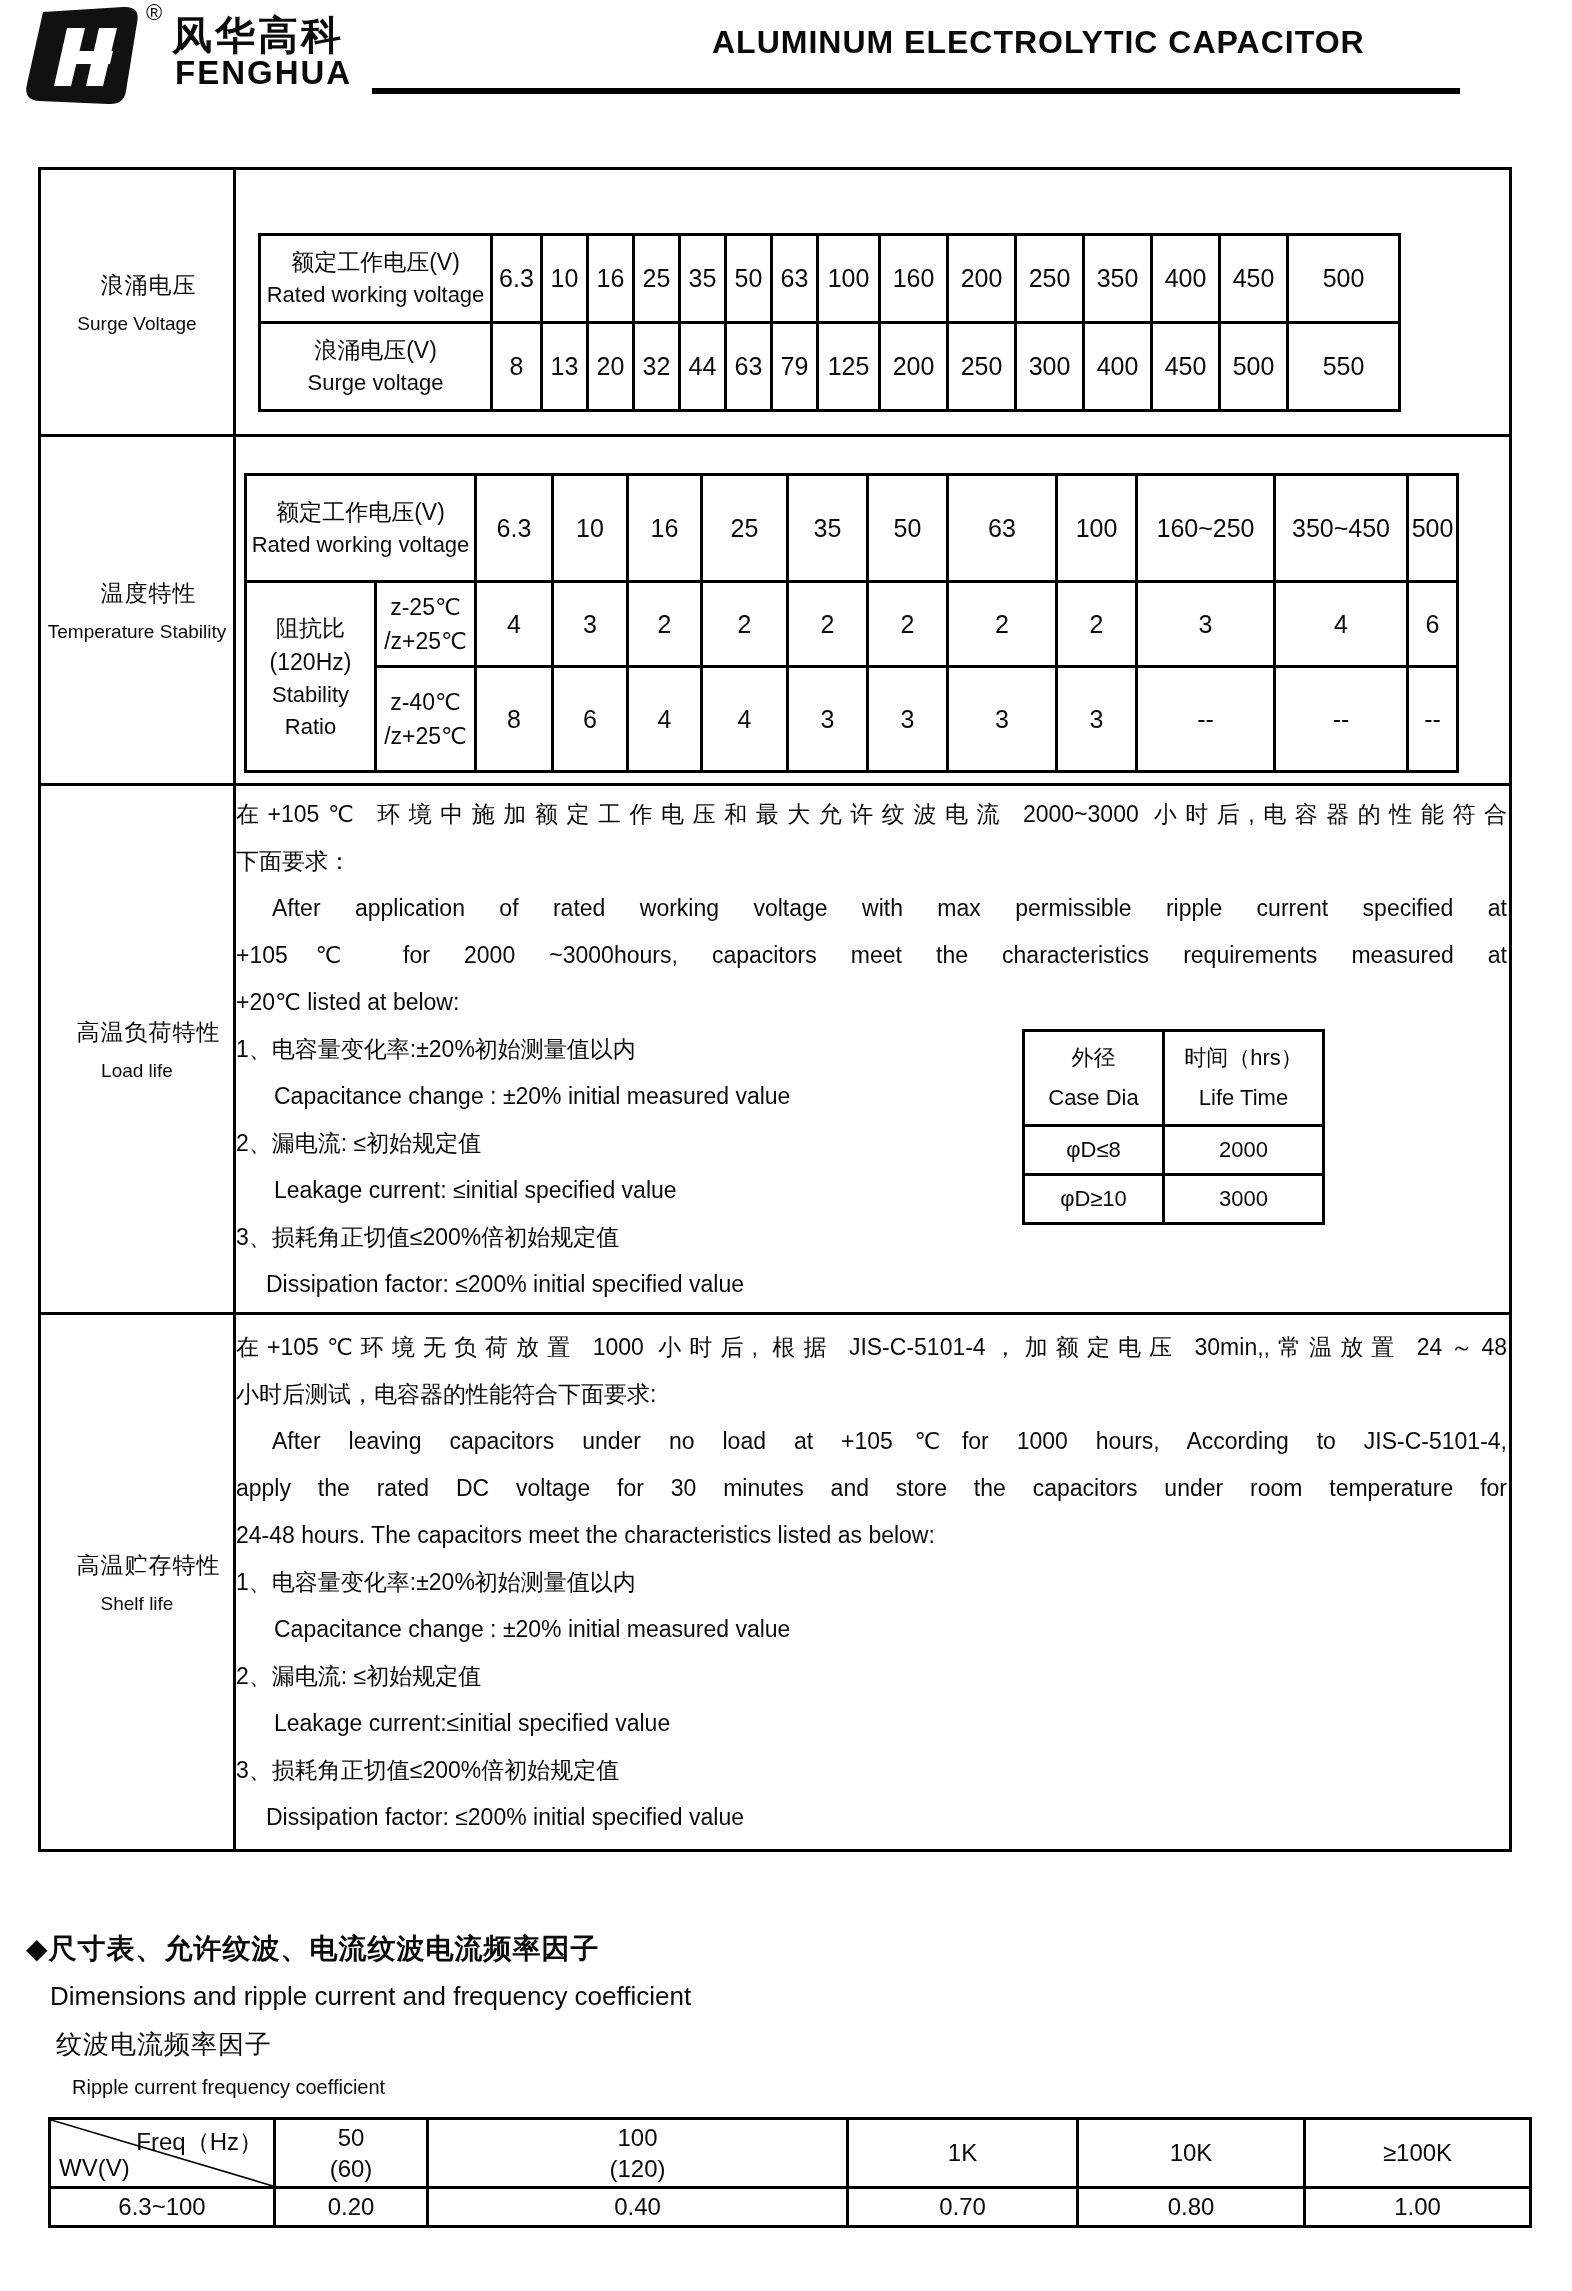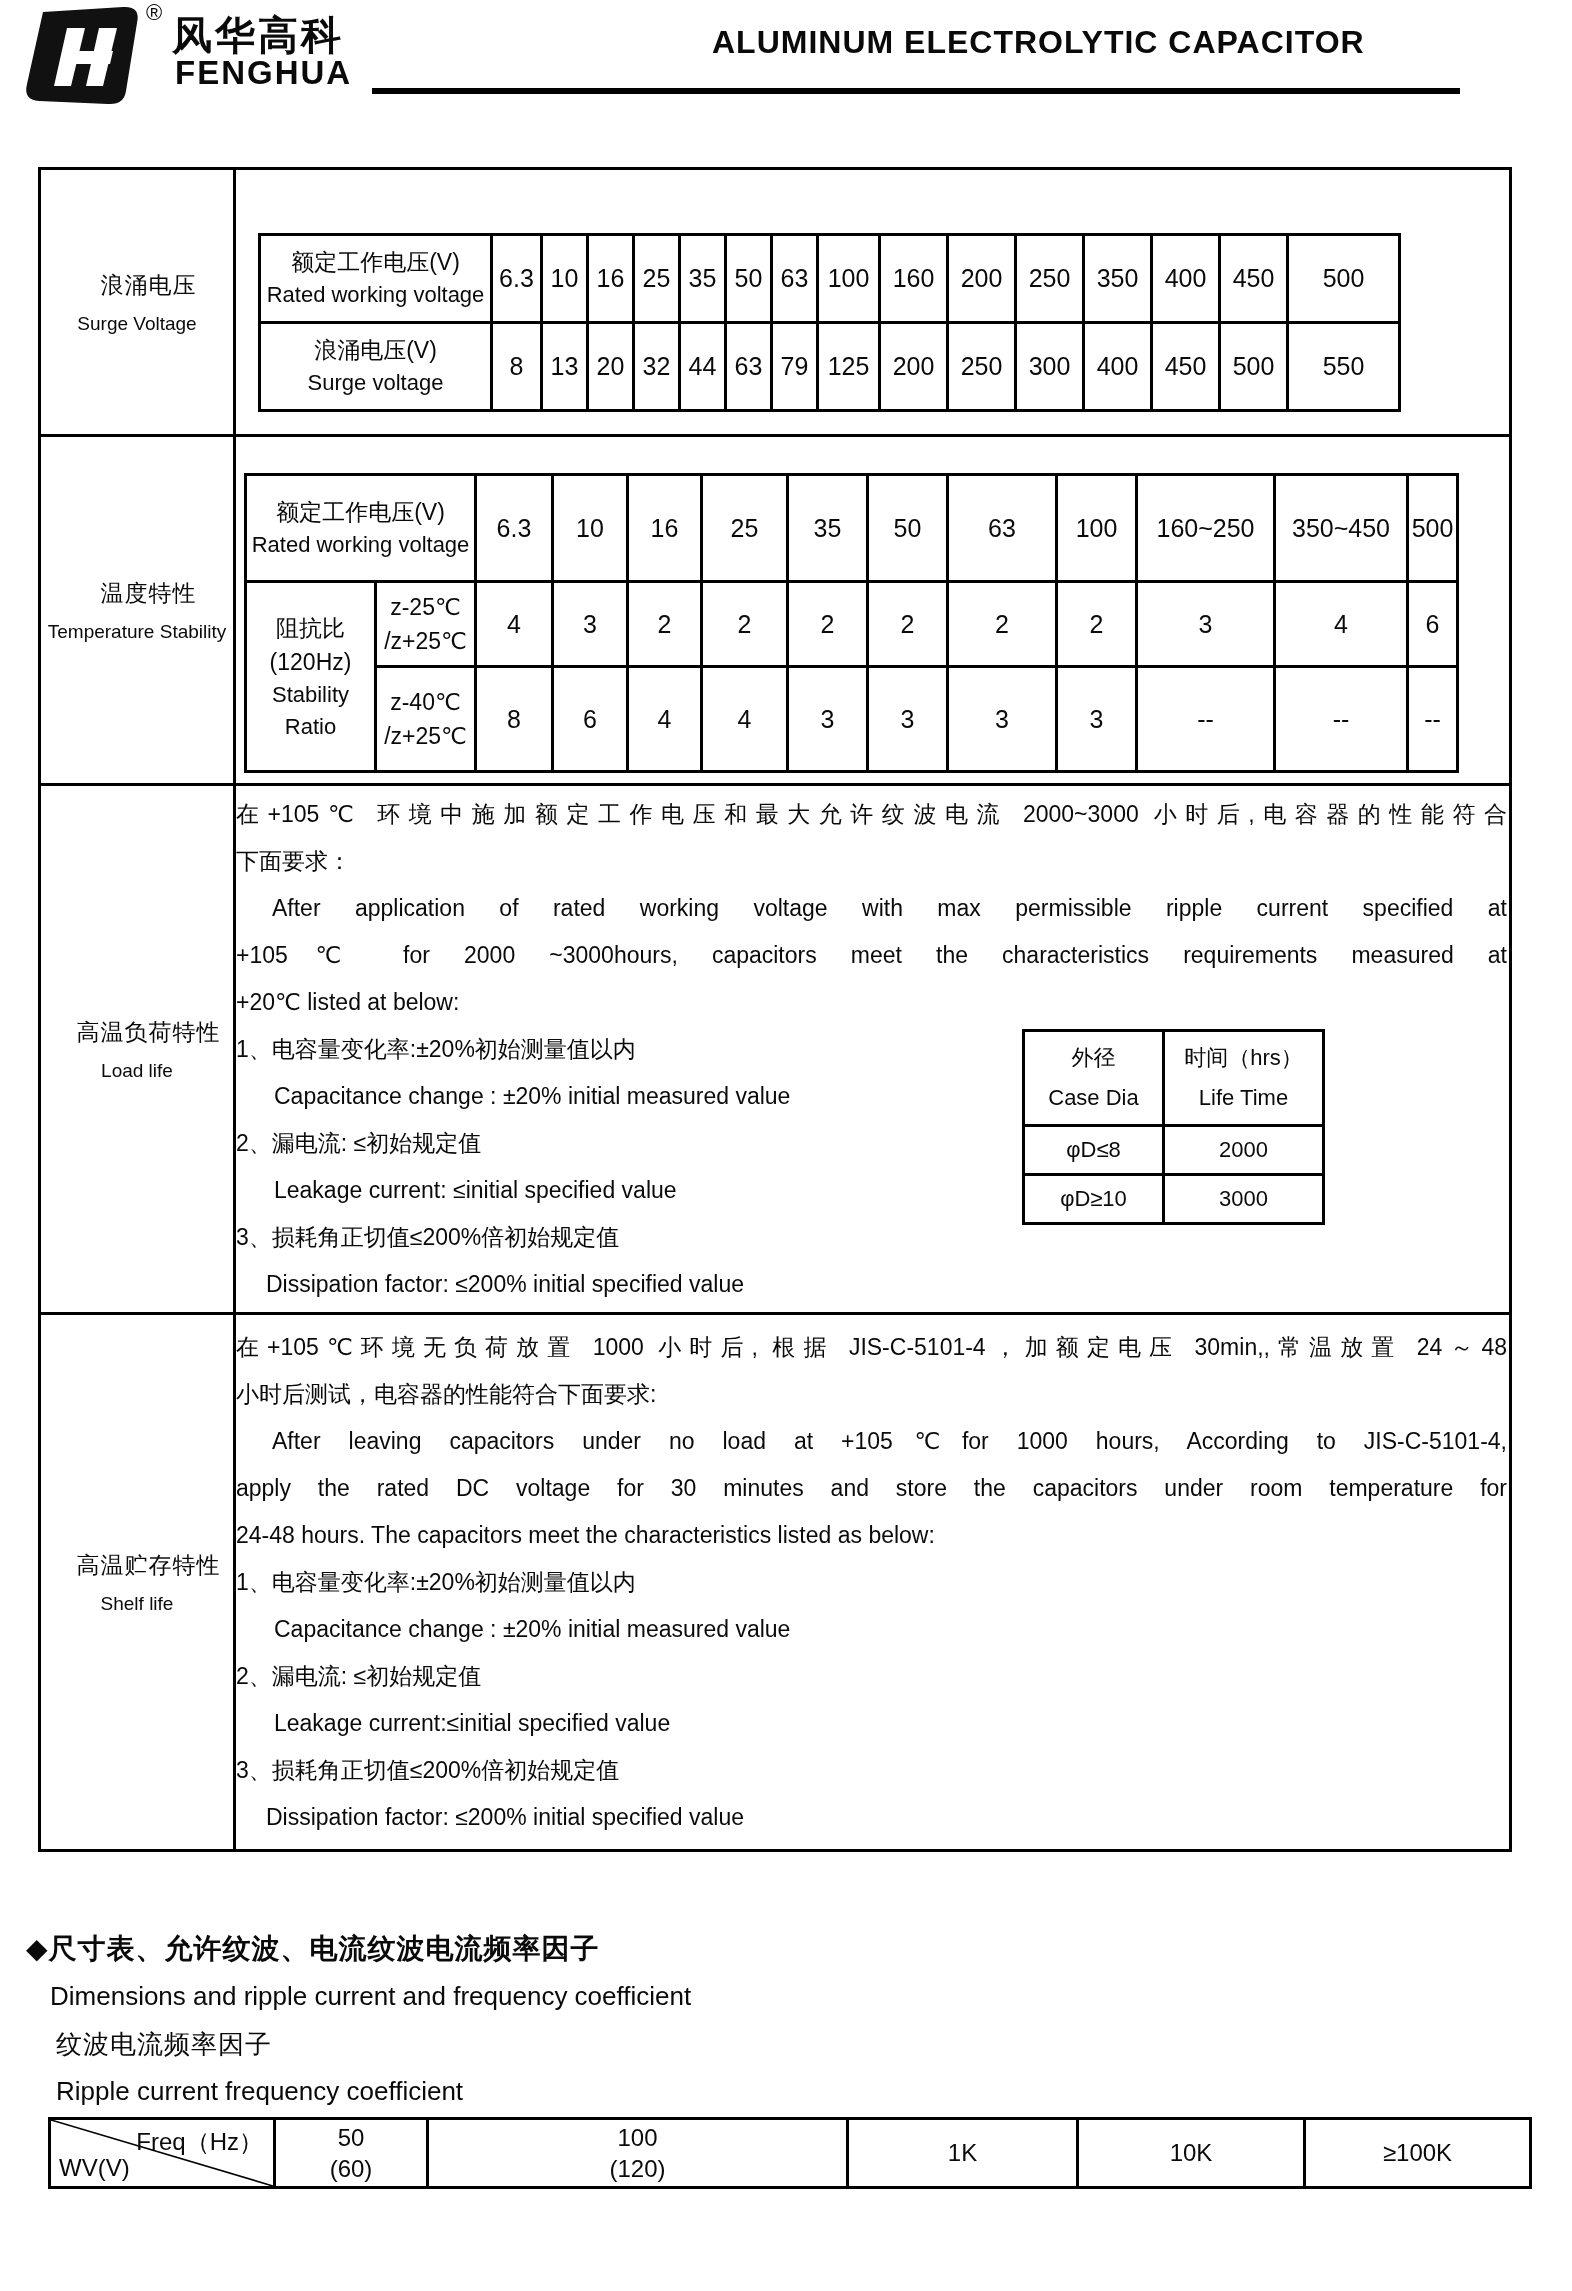--- a/index.html
+++ b/index.html
@@ -44,21 +44,21 @@
   
   .case-table{position:absolute;left:786px;top:243px;width:300px;}
   .case-table td{font-size:22px;}
   .case-table .chd{height:92px;}
   .case-table .crow td{height:46px;}
   .case-table .chd div{line-height:40px;}
   
   .sec-h1{position:absolute;left:26px;top:1930px;font-size:28px;font-weight:bold;letter-spacing:1px;}
   .sec-h2{position:absolute;left:50px;top:1981px;font-size:26px;}
   .sec-h3{position:absolute;left:56px;top:2027px;font-size:26px;letter-spacing:1px;}
-  .sec-h4{position:absolute;left:56px;top:2076px;font-size:26px;}
+  .sec-h4{position:absolute;left:72px;top:2076px;font-size:20px;}
   .freq-table{position:absolute;left:48px;top:2117px;width:1481px;}
   .freq-table td{font-size:24px;}
   .freq-table .fh td{height:66px;}
   .freq-table .fr td{height:36px;}
   .fh .two div{line-height:31px;}
   .corner{position:relative;}
   .corner svg{position:absolute;left:0;top:0;width:100%;height:100%;}
   .corner .freq-lbl{position:absolute;right:10px;top:6px;font-size:24px;}
   .corner .wv-lbl{position:absolute;left:8px;bottom:4px;font-size:24px;}
 </style>
@@ -342,16 +342,24 @@
         <div>(60)</div>
       </td>
       <td class="two">
         <div>100</div>
         <div>(120)</div>
       </td>
       <td>1K</td>
       <td>10K</td>
       <td>≥100K</td>
     </tr>
+    <tr class="fr">
+      <td>6.3~100</td>
+      <td>0.20</td>
+      <td>0.40</td>
+      <td>0.70</td>
+      <td>0.80</td>
+      <td>1.00</td>
+    </tr>
     </tbody>
   </table>
 
 </div>
 
 </body></html>

